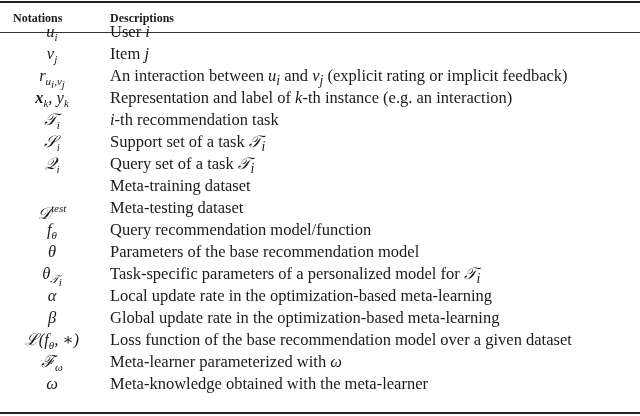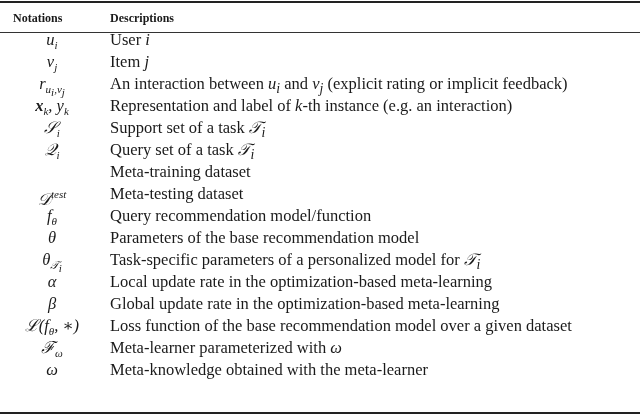--- a/index.html
+++ b/index.html
@@ -4,21 +4,21 @@
 <style>
   html, body { margin:0; padding:0; background:#ffffff; }
   body { width:640px; height:416px; overflow:hidden; font-family:"Liberation Serif","DejaVu Serif",serif; color:#1a1a1a; }
   .tbl { position:absolute; left:0; top:0; width:640px; }
   .rule-top { position:absolute; left:0; top:1px; width:640px; height:2px; background:#222; }
   .rule-mid { position:absolute; left:0; top:32px; width:640px; height:1px; background:#333; }
   .rule-bot { position:absolute; left:0; top:412px; width:640px; height:2px; background:#222; }
   .hdr { position:absolute; top:6px; height:24px; font-weight:bold; font-size:12px; line-height:24px; }
   .hdr.c1 { left:13px; }
   .hdr.c2 { left:110px;text-align:right; }
-  .rows { position:absolute; left:0; top:29px; width:640px; }
+  .rows { position:absolute; left:0; top:21px; width:640px; }
   .row { position:relative; height:22px; line-height:22px; font-size:16.5px; white-space:nowrap; }
   .sym { position:absolute; left:0; width:104px; text-align:center; font-style:italic; }
   .desc { position:absolute; left:110px; }
   .sym sub, .sym sup { font-size:11px; }
 </style>
 </head>
 <body>
 
 <div class="tbl">
   <div class="rule-top"></div>
@@ -35,20 +35,24 @@
       <span class="sym">v<sub>j</sub></span>
       <span class="desc">Item <i>j</i></span>
     </div>
     <div class="row">
       <span class="sym">r<sub>u<sub>i</sub>,v<sub>j</sub></sub></span>
       <span class="desc">An interaction between <i>u</i><sub><i>i</i></sub> and <i>v</i><sub><i>j</i></sub> (explicit rating or implicit feedback)</span>
     </div>
     <div class="row">
       <span class="sym"><b>x</b><sub>k</sub>, y<sub>k</sub></span>
       <span class="desc">Representation and label of <i>k</i>-th instance (e.g. an interaction)</span>
+    </div>
+    <div class="row">
+      <span class="sym">𝒯<sub>i</sub></span>
+      <span class="desc"><i>i</i>-th recommendation task</span>
     </div>
     <div class="row">
       <span class="sym">𝒮<sub>i</sub></span>
       <span class="desc">Support set of a task <i>𝒯</i><sub><i>i</i></sub></span>
     </div>
     <div class="row">
       <span class="sym">𝒬<sub>i</sub></span>
       <span class="desc">Query set of a task <i>𝒯</i><sub><i>i</i></sub></span>
     </div>
     <div class="row">

